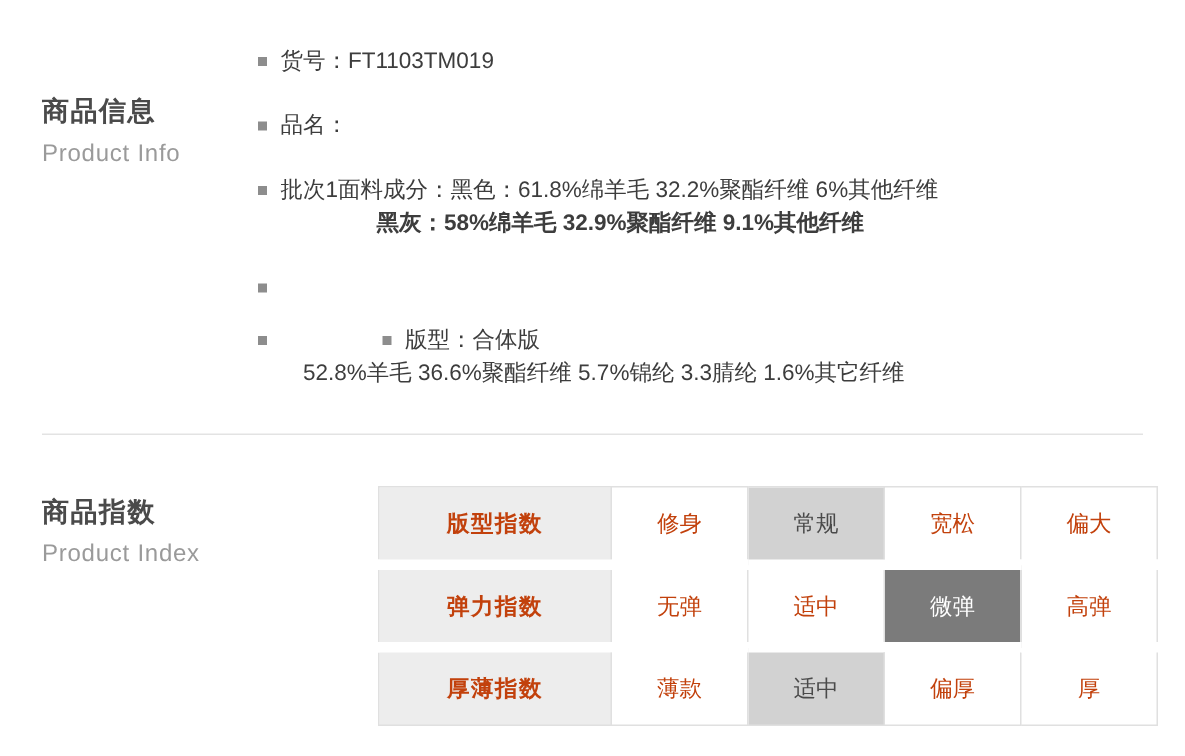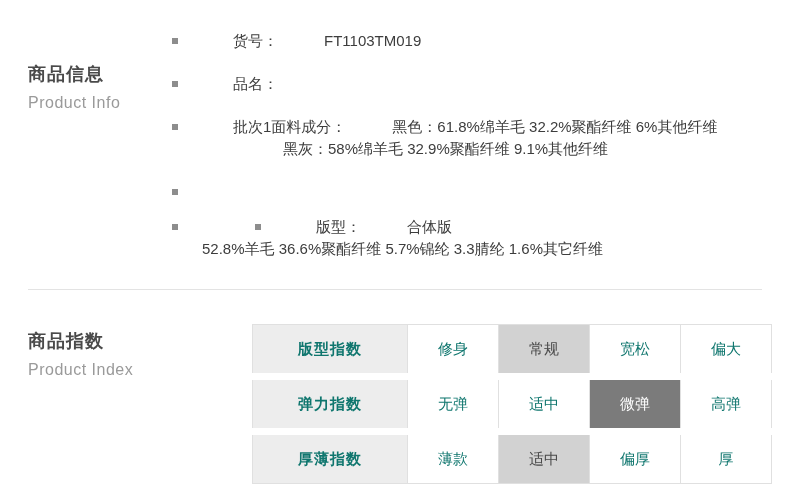--- a/index.html
+++ b/index.html
@@ -62,28 +62,28 @@
     color: #3d3d3d;
     line-height: 22px;
   }
   .bullet {
     width: 6px;
     height: 6px;
     background: #8d8d8d;
     margin: 8px 9px 0 0;
     flex: 0 0 auto;
   }
-  .row-text { white-space: nowrap; margin-left: 46px; }
+  .row-text { white-space: nowrap; }
   .sub-line {
     margin-left: 15px;
     white-space: nowrap;
     font-size: 15px;
     line-height: 22px;
   }
-  .sub-line.indent-deep { margin-left: 96px; }
+  .sub-line.indent-deep { margin-left: 64px; font-weight: bold; }
   .inline-group {
     display: flex;
     align-items: flex-start;
   }
   .inline-group .second {
     margin-left: 68px;
     display: flex;
     align-items: flex-start;
   }
   .divider {
@@ -110,21 +110,21 @@
     left: 252px;
     top: 24px;
     border-collapse: collapse;
   }
   .index-table td {
     border: 1px solid #e0e0e0;
     height: 46px;
     text-align: center;
     vertical-align: middle;
     font-size: 15px;
-    color: #0f766e;
+    color: #c2410c;
     background: #ffffff;
   }
   .index-table tr { }
   .idx-label {
     width: 152px;
     background: #ededed !important;
     font-weight: bold;
     font-size: 16px;
     letter-spacing: 1px;
     color: #4a4a4a;

